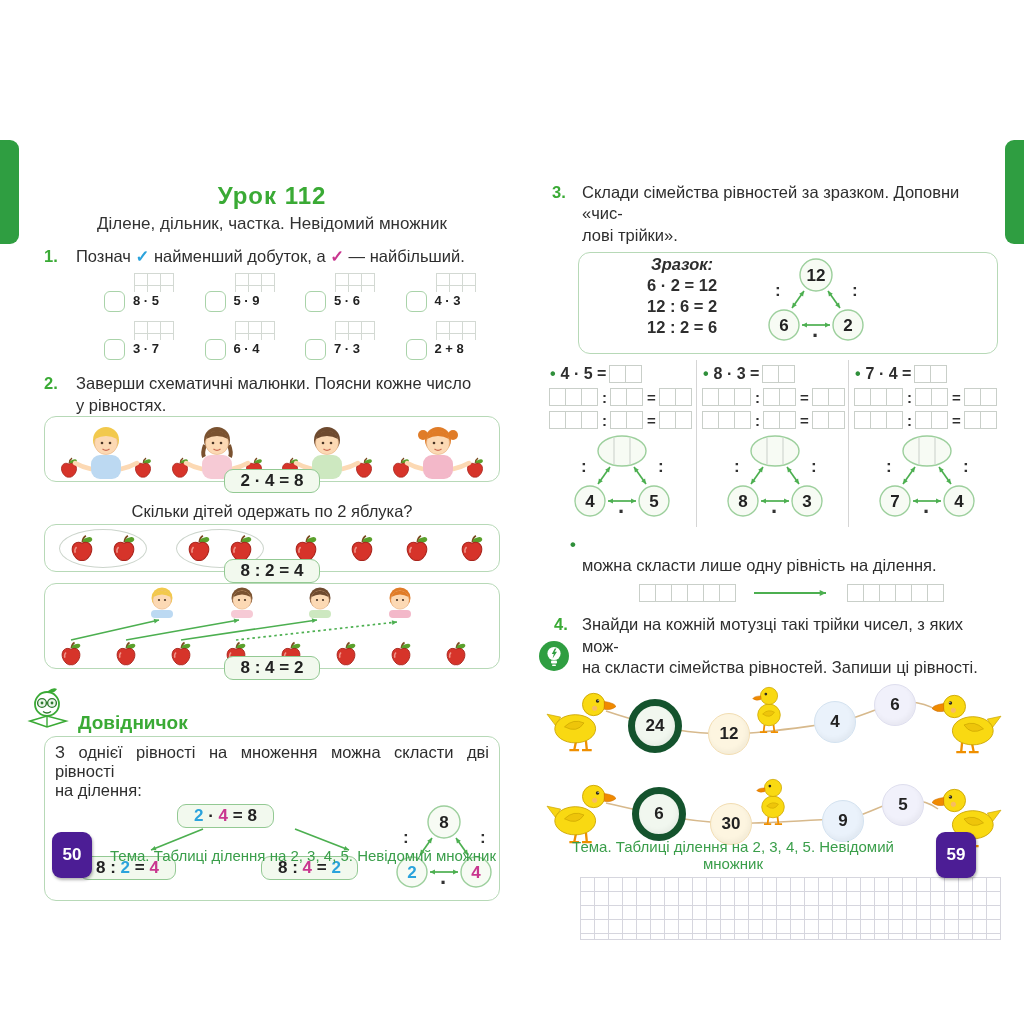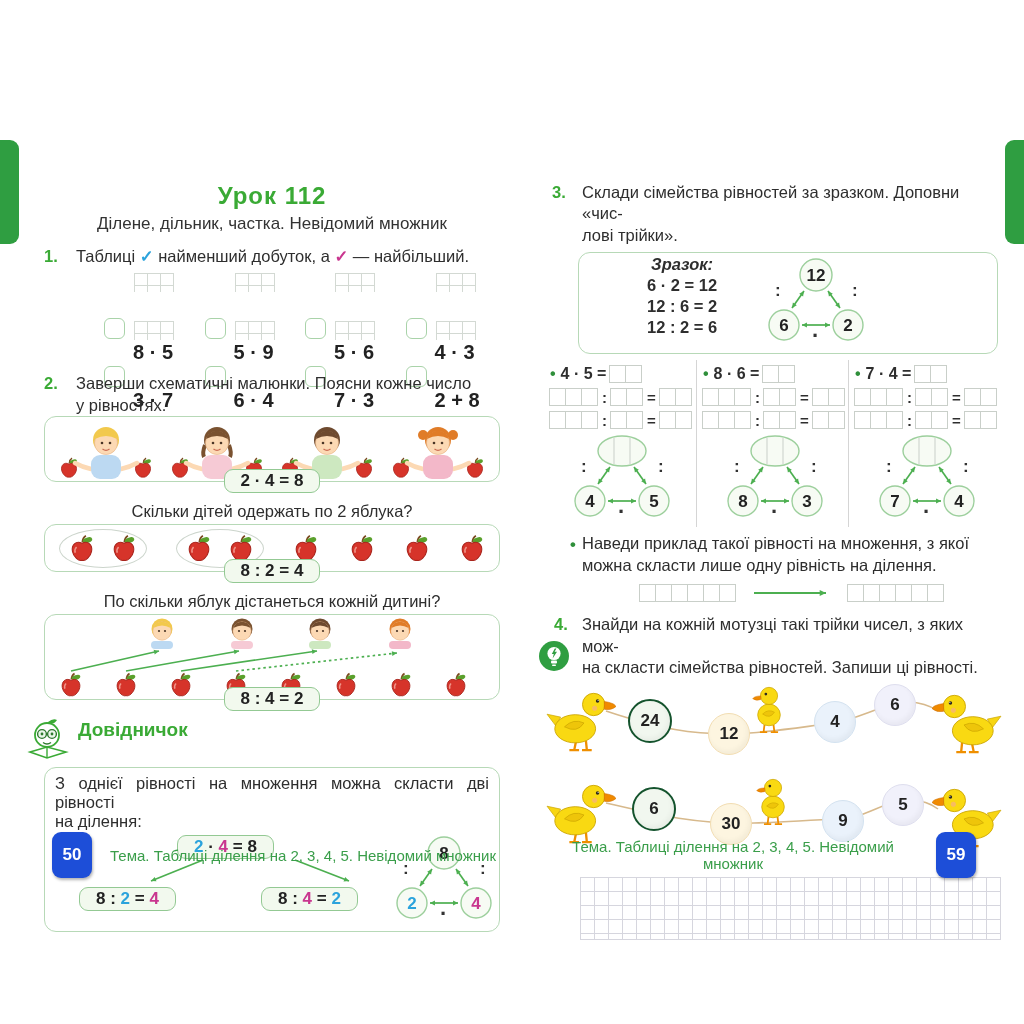--- a/index.html
+++ b/index.html
@@ -26,43 +26,43 @@
   .seg-magenta{color:#c9368f;font-weight:bold;}
 
   
   .t1-grid{display:grid;grid-template-columns:repeat(4,1fr);column-gap:6px;row-gap:4px;margin:6px 0 0 28px;}
   .t1-item{position:relative;padding-top:18px;height:26px;}
   .mini-sq{position:absolute;top:0;left:30px;width:40px;height:19px;
     background-image:linear-gradient(to right,#d3d9d3 1px,transparent 1px),linear-gradient(to bottom,#d3d9d3 1px,transparent 1px);
     background-size:13px 12px;}
   .t1-row{display:flex;align-items:center;gap:8px;}
   .cbx{width:19px;height:19px;border:1.6px solid #a9d3a9;border-radius:6px;background:#fff;flex:0 0 auto;}
-  .t1-label{font-size:20px;font-weight:bold;color:#222;white-space:nowrap;margin-top:48px;}
+  .t1-label{font-size:13px;font-weight:bold;color:#222;white-space:nowrap;}
 
   .qtitle{text-align:center;font-size:16.5px;margin:9px 0 3px 0;}
   .framebox{border:1.6px solid #b7d9b7;border-radius:12px;position:relative;background:#fff;}
   .pill-wrap{text-align:center;margin-top:-13px;position:relative;z-index:2;}
   .eqpill{display:inline-block;border:1.5px solid #93c993;background:#f2f9ee;border-radius:9px;
     padding:1px 16px;font-size:17px;font-weight:bold;color:#222;}
 
   .box1{height:62px;display:flex;justify-content:space-around;align-items:flex-end;padding:2px 6px 0 6px;}
   .box2{height:42px;display:flex;align-items:center;justify-content:space-between;padding:2px 14px;}
   .pairgroup{display:flex;gap:16px;border:1px solid #ccd5cc;border-radius:50%;padding:4px 9px;}
   .box3{height:84px;}
 
-  .helper-head{display:flex;align-items:flex-start;gap:8px;margin:8px 0 2px -18px;}
+  .helper-head{display:flex;align-items:flex-end;gap:8px;margin:8px 0 2px -18px;}
   .helper-title{color:#3aaa35;font-size:19px;font-weight:bold;}
   .helper-box{border:1.6px solid #b7d9b7;border-radius:12px;padding:6px 10px 4px 10px;font-size:16.5px;}
   .helper-diagram{position:relative;height:94px;margin-top:2px;}
   .hd-pill{position:absolute;}
 
   .footer{position:absolute;top:832px;display:flex;align-items:center;gap:14px;}
   .footer.fl{left:52px;width:448px;}
   .footer.fr{left:544px;width:432px;}
-  .pagenum{width:40px;height:46px;background:#1d4ed8;color:#fff;border-radius:9px;display:flex;align-items:center;
+  .pagenum{width:40px;height:46px;background:#4c1d95;color:#fff;border-radius:9px;display:flex;align-items:center;
     justify-content:center;font-weight:bold;font-size:17px;box-shadow:1px 2px 3px rgba(0,0,0,.3);flex:0 0 auto;}
   .theme-text{flex:1;text-align:center;color:#3a9e4a;font-size:15px;}
 
   
   .samplebox{border:1.6px solid #b7d9b7;border-radius:12px;margin:6px 0 0 34px;width:406px;height:96px;
     display:flex;align-items:flex-start;padding:2px 6px;}
   .sample-eqs{margin-left:62px;text-align:center;}
   .sample-label{font-style:italic;font-weight:bold;font-size:16.5px;margin-bottom:1px;}
   .sample-eq{font-size:16.5px;font-weight:bold;line-height:1.25;}
   .sample-tri{margin-left:40px;}
@@ -85,42 +85,42 @@
 
   .task4{position:relative;padding-left:38px;margin-top:12px;font-size:16.5px;line-height:1.3;}
   .task4 .tnum{position:absolute;left:10px;top:0;color:#3aaa35;font-weight:bold;}
   .hint-icon{position:absolute;left:-6px;top:26px;}
 
   .rope{position:relative;width:458px;height:90px;margin-top:4px;}
   .rope svg.ropeline{position:absolute;left:0;top:0;}
   .rope .duck{position:absolute;}
   .bead{position:absolute;width:40px;height:40px;border-radius:50%;display:flex;align-items:center;justify-content:center;
     font-size:17px;font-weight:bold;color:#222;box-shadow:inset -2px -3px 5px rgba(0,0,0,.04);}
-  .bead-green{background:#f1f7ef;border:2px solid #14532d;}
+  .bead-green{background:#f1f7ef;border:7px solid #14532d;}
   .bead-cream{background:#fdf5e0;border:1px solid #f2ddb2;}
   .bead-blue{background:#eaf2fb;border:1px solid #d3e2f0;}
   .bead-lav{background:#f1f1fb;border:1px solid #dedeee;}
 
   .gridpaper{margin:10px 0 0 36px;width:420px;height:62px;
     background-image:linear-gradient(to right,#d6d6de 1px,transparent 1px),linear-gradient(to bottom,#d6d6de 1px,transparent 1px);
     background-size:14px 14px;border-right:1px solid #d6d6de;border-bottom:1px solid #d6d6de;}
 </style>
 </head>
 <body>
 
 <div class="side-tab left"></div>
 <div class="side-tab right"></div>
 
 <div class="page page-left">
   <div class="lesson-title">Урок 112</div>
   <div class="lesson-subtitle">Ділене, дільник, частка. Невідомий множник</div>
 
   <div class="task">
     <span class="tnum">1.</span>
-    <span id="t1text"><span class="">Таблиці </span><span class="seg-blue">✓</span><span class="">  найменший добуток, а </span><span class="seg-magenta">✓</span><span class="">  — найбільший.</span></span>
+    <span id="t1text"><span class="">Познач </span><span class="seg-blue">✓</span><span class="">  найменший добуток, а </span><span class="seg-magenta">✓</span><span class="">  — найбільший.</span></span>
     <div class="t1-grid" id="t1items">
   <div class="t1-item">
     <span class="mini-sq"></span>
     <div class="t1-row">
       <span class="cbx"></span>
       <span class="t1-label">8 · 5</span>
     </div>
   </div>
   <div class="t1-item">
     <span class="mini-sq"></span>
@@ -324,21 +324,20 @@
   </svg>
       <svg width="26" height="29" viewBox="0 0 20 22">
     <path d="M10.3 6.2 Q10.6 2.6 13 1.2" fill="none" stroke="#7a4a1f" stroke-width="1.4"></path>
     <ellipse cx="14.2" cy="4.6" rx="3.8" ry="2" fill="#5aa02c" transform="rotate(-18 14.2 4.6)"></ellipse>
     <path d="M10 7 C5.2 4.6 1.8 8.4 2.6 13 C3.4 17.6 7.6 21 10 20 C12.4 21 16.6 17.6 17.4 13 C18.2 8.4 14.8 4.6 10 7 Z" fill="#d6342a" stroke="#a8241c" stroke-width="0.8"></path>
     <path d="M5.8 9.8 q-1.8 1.8 -1 4.4" stroke="#f3a79b" stroke-width="1.2" fill="none" opacity="0.85"></path>
   </svg>
     </div>
   <div class="pill-wrap"><span class="eqpill">8 : 2 = 4</span></div>
 
-  <div class="qtitle">По скільки яблук дістанеться кожній дитині?</div>
   <div class="framebox box3" id="box3scene">
       <svg width="452" height="84" viewBox="0 0 452 84" style="position:absolute;left:0;top:0">
         <line x1="26" y1="56" x2="114" y2="36" stroke="#4caf50" stroke-width="1.7"></line>
         <polygon points="114,36 109.70088093007622,39.43038995197597 108.64050797145437,34.76474893403981" fill="#4caf50"></polygon>
         <line x1="81" y1="56" x2="194" y2="36" stroke="#4caf50" stroke-width="1.7"></line>
         <polygon points="194,36 189.5402724871529,39.21882439893114 188.706397153195,34.50742876206923" fill="#4caf50"></polygon>
         <line x1="136" y1="56" x2="272" y2="36" stroke="#4caf50" stroke-width="1.7"></line>
         <polygon points="272,36 267.4483061756307,39.08740721790929 266.75217259148957,34.353698845749506" fill="#4caf50"></polygon>
         <line x1="191" y1="56" x2="352" y2="38" stroke="#4caf50" stroke-width="1.7" stroke-dasharray="2.5,3"></line>
         <polygon points="352,38 347.3440126477664,40.92776053936127 346.81239823428234,36.172764952086695" fill="#4caf50"></polygon>
@@ -576,21 +575,21 @@
             <line x1="67" y1="7" x2="67" y2="33" stroke="#c9cfc9"></line>
             <circle cx="27" cy="70" r="15" fill="#f7fbf4" stroke="#9ccf9c" stroke-width="1.4"></circle>
             <text x="27" y="76" text-anchor="middle" font-size="17" font-weight="bold" fill="#222">4</text>
             <circle cx="91" cy="70" r="15" fill="#f7fbf4" stroke="#9ccf9c" stroke-width="1.4"></circle>
             <text x="91" y="76" text-anchor="middle" font-size="17" font-weight="bold" fill="#222">5</text>
           </svg></div>
     </div>
     <div class="fcol">
       <div class="colrow">
           <span class="gbullet">•</span>
-        <span class="colexpr">8 · 6 =</span>
+        <span class="colexpr">8 · 3 =</span>
           <span class="cells">
             <span class="c"></span>
             <span class="c"></span>
           </span>
         </div>
       <div class="colrow">
           <span class="cells">
             <span class="c"></span>
             <span class="c"></span>
             <span class="c"></span>
@@ -707,21 +706,21 @@
             <circle cx="27" cy="70" r="15" fill="#f7fbf4" stroke="#9ccf9c" stroke-width="1.4"></circle>
             <text x="27" y="76" text-anchor="middle" font-size="17" font-weight="bold" fill="#222">7</text>
             <circle cx="91" cy="70" r="15" fill="#f7fbf4" stroke="#9ccf9c" stroke-width="1.4"></circle>
             <text x="91" y="76" text-anchor="middle" font-size="17" font-weight="bold" fill="#222">4</text>
           </svg></div>
     </div>
     </div>
 
   <div class="bullet-par">
     <span class="bdot">•</span>
-    <span class="jtext">Наведи приклад такої рівності на множення, з якої</span><br>
+    <br>
     <span>можна скласти лише одну рівність на ділення.</span>
   </div>
   <div class="strips-row" id="stripsrow">
       <span class="cells">
         <span class="c"></span>
         <span class="c"></span>
         <span class="c"></span>
         <span class="c"></span>
         <span class="c"></span>
         <span class="c"></span>

